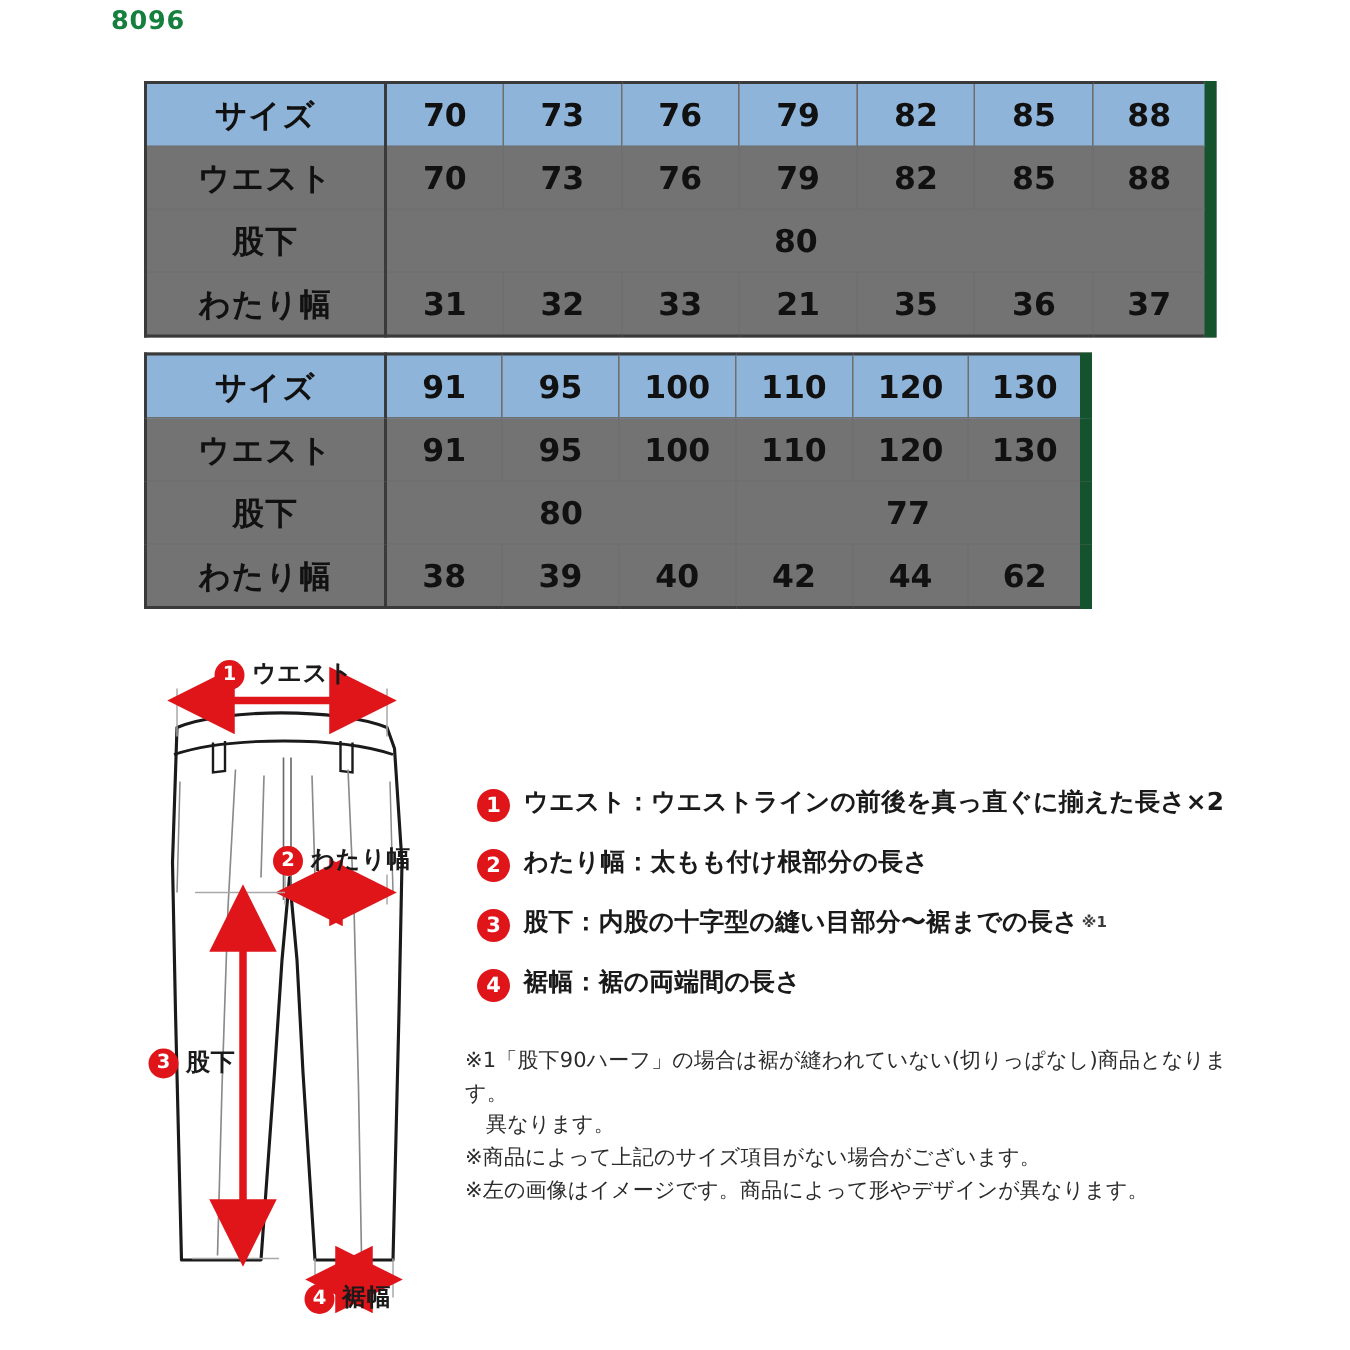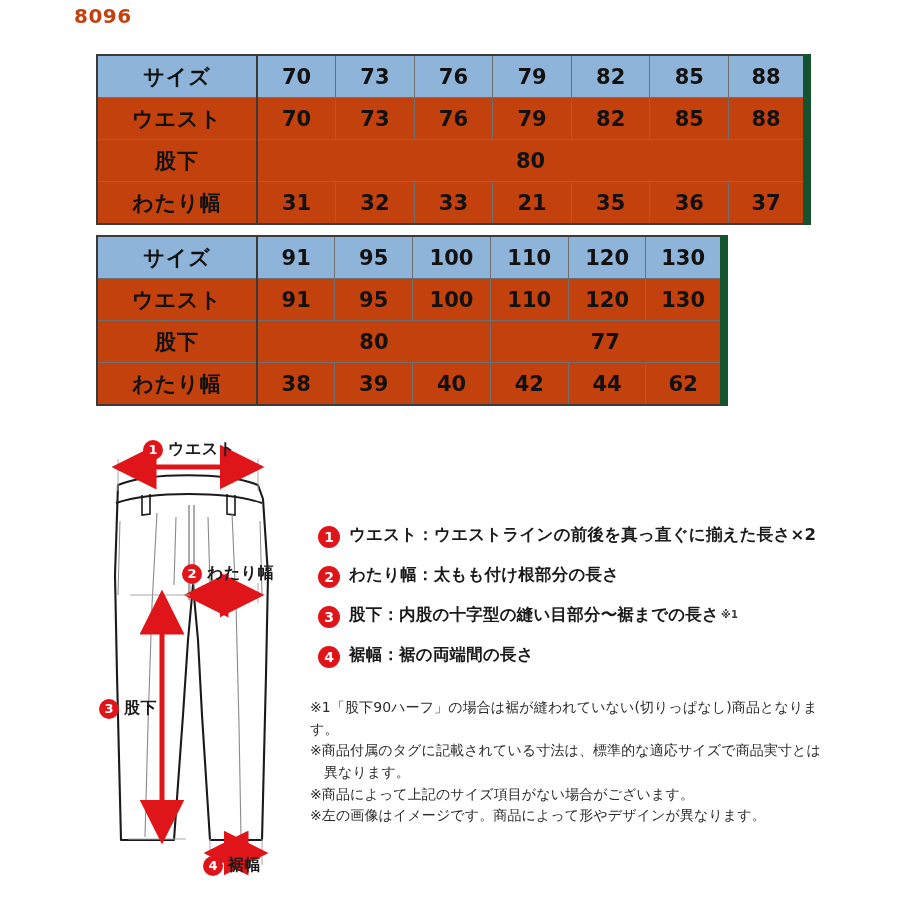--- a/index.html
+++ b/index.html
@@ -14,33 +14,33 @@
     font-family: "DejaVu Sans", "Liberation Sans", sans-serif;
     color: #1a1a1a;
     overflow: hidden;
   }
 
   
   #product-title {
     position: absolute;
     left: 74px;
     top: 4px;
-    font-size: 20px;
+    font-size: 17px;
     font-weight: bold;
     letter-spacing: 0.5px;
-    color: #c2410c;
+    color: #15803d;
     font-family: "DejaVu Sans", "Liberation Sans", sans-serif;
   }
 
   
   .size-table {
     position: absolute;
     border-collapse: collapse;
     table-layout: fixed;
-    background: #c2410c;
+    background: #737373;
   }
   #size-table-1 { left: 96px; top: 54px; width: 710px; }
   #size-table-2 { left: 96px; top: 235px; width: 627px; }
 
   .size-table td, .size-table th {
     border: 1px solid #6f6f6f;
     text-align: center;
     vertical-align: middle;
     height: 41px;
     padding: 0;
@@ -374,17 +374,16 @@
     <span class="legend-text"><span>股下：内股の十字型の縫い目部分〜裾までの長さ</span><span class="sup">※1</span></span>
   </div>
   <div class="legend-row">
     <span class="badge">4</span>
     <span class="legend-text">裾幅：裾の両端間の長さ</span>
   </div>
 </div>
 
 <div id="footnotes">
   <p class="note">※1「股下90ハーフ」の場合は裾が縫われていない(切りっぱなし)商品となります。</p>
-  <p class="note">※商品付属のタグに記載されている寸法は、標準的な適応サイズで商品実寸とは</p>
   <p class="note indented">異なります。</p>
   <p class="note">※商品によって上記のサイズ項目がない場合がございます。</p>
   <p class="note">※左の画像はイメージです。商品によって形やデザインが異なります。</p>
 </div>
 
 </body></html>

